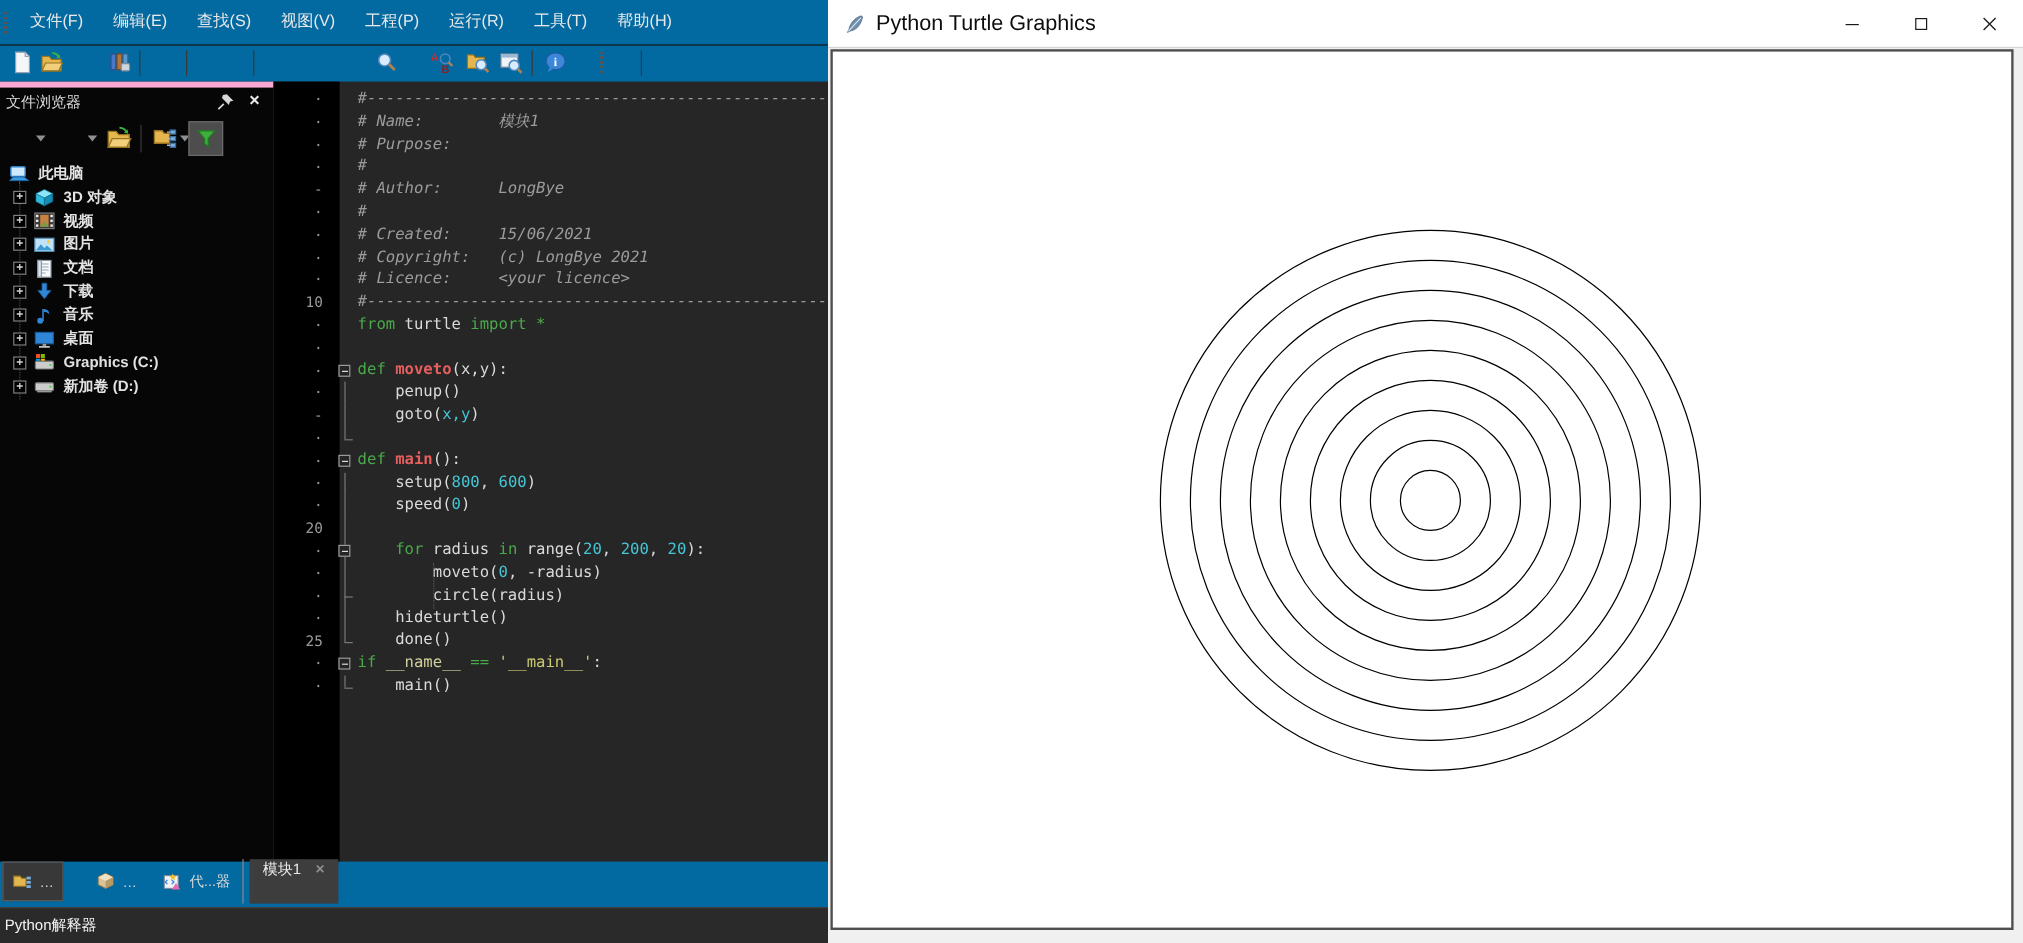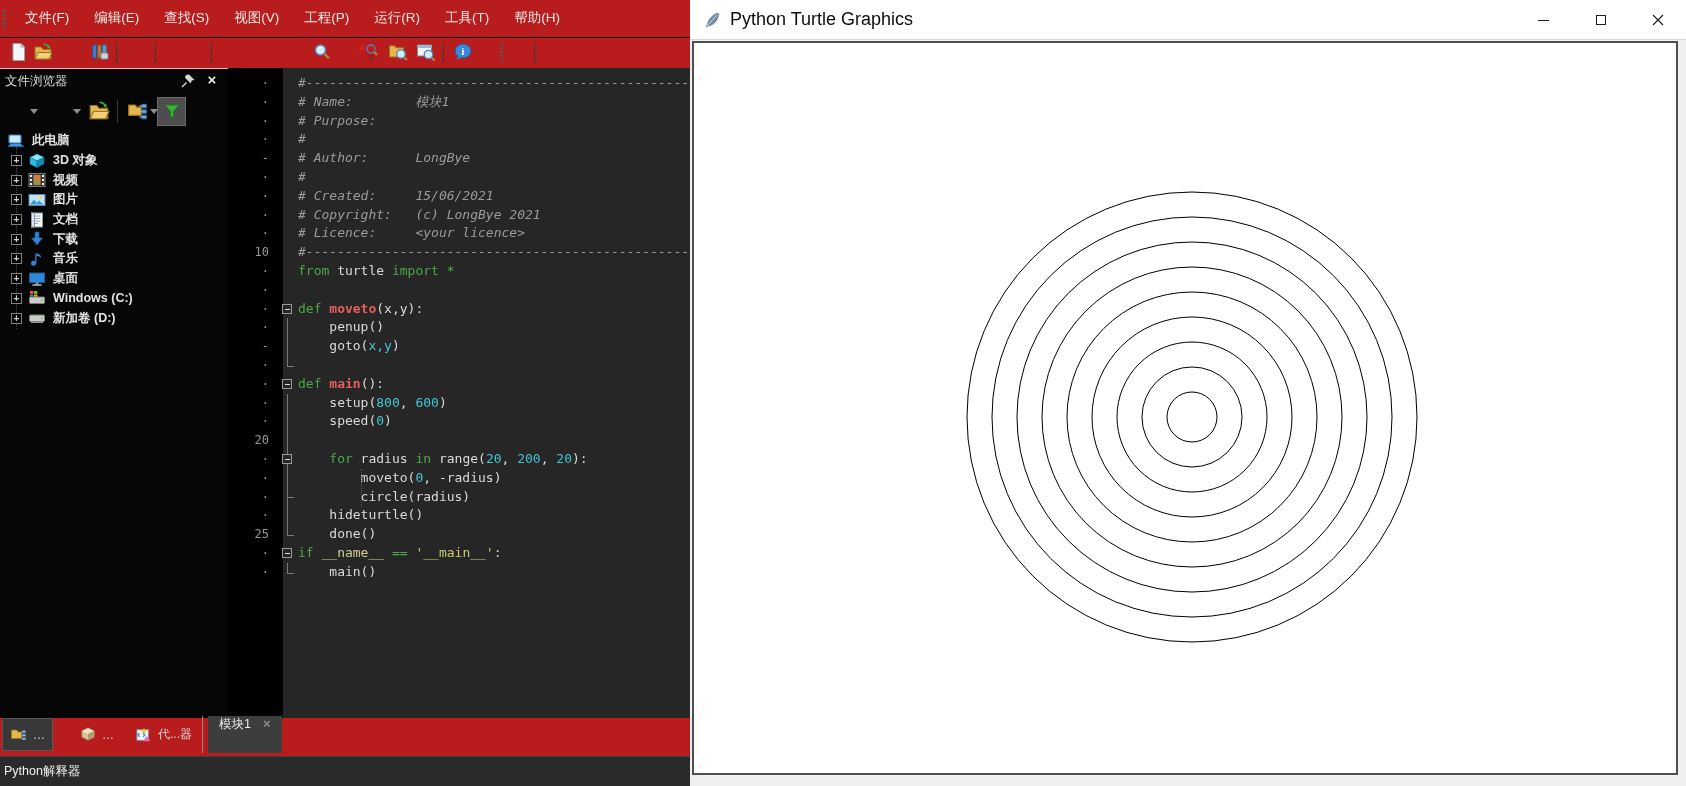--- a/index.html
+++ b/index.html
@@ -4,37 +4,37 @@
 <style>
   * { margin:0; padding:0; box-sizing:border-box; }
   html,body { background:#000; }
   #screen {
     position:relative; width:1686px; height:786px; overflow:hidden;
     background:#000; font-family:"Liberation Sans", sans-serif;
     -webkit-font-smoothing:antialiased;
   }
 
   
-  #ide { position:absolute; left:0; top:0; width:690px; height:786px; background:#b91c1c;padding-left:26px; }
+  #ide { position:absolute; left:0; top:0; width:690px; height:786px; background:#0369a1;padding-left:26px; }
 
   .menubar { position:absolute; left:0; top:2px; width:100%; height:32px;
     display:flex; align-items:center; padding-left:16px; }
   .menu-item { color:#e9e9e9; font-size:13.5px; padding:5px 9px; margin-right:7px; cursor:default; }
   .drag-handle { position:absolute; left:3px; top:8px; width:3px; height:18px;
     background:repeating-linear-gradient(#555 0 2px, transparent 2px 4px); }
 
   .toolbar { position:absolute; left:0; top:37px; width:690px; height:29px; border-top:1px solid #141414; }
   .tb { position:absolute; top:4px; width:20px; height:20px; }
   .tb svg { width:20px; height:20px; display:block; }
   .tb-sep { position:absolute; top:4px; width:1px; height:21px; background:#3a3a3a; }
   .tb-handle { position:absolute; top:5px; width:3px; height:19px;
     background:repeating-linear-gradient(#555 0 2px, transparent 2px 4px); }
 
   
-  .filepanel { position:absolute; left:0; top:68px; width:228px; height:650px; background:#060606; border-top:1px solid #f9a8d4; }
+  .filepanel { position:absolute; left:0; top:68px; width:228px; height:650px; background:#060606; border-top:5px solid #f9a8d4; }
   .fp-header { position:relative; height:24px; display:flex; align-items:center; padding-left:5px;
     color:#dcdcdc; font-size:12.5px; }
   .fp-pin { position:absolute; right:32px; top:4px; width:16px; height:16px; }
   .fp-close { position:absolute; right:8px; top:2px; width:16px; height:18px; color:#e8e8e8;
     font-size:15px; font-weight:bold; text-align:center; line-height:18px; }
   .fp-toolbar { position:relative; height:34px; margin-top:2px; }
   .chev { position:absolute; top:14px; width:0; height:0;
     border-left:4px solid transparent; border-right:4px solid transparent; border-top:5px solid #8f8f8f; }
   .fpt-icon { position:absolute; top:5px; width:22px; height:22px; }
   .fpt-icon svg { width:22px; height:22px; display:block; }
@@ -339,21 +339,21 @@
             <span class="ticon">
               <svg viewBox="0 0 18 16">
                 <rect x="1.5" y="7" width="15" height="6.5" rx="1" fill="#cccccc" stroke="#7a7a7a"></rect>
                 <circle cx="14" cy="10.2" r="0.9" fill="#46d146"></circle>
                 <rect x="2" y="1" width="3.4" height="3.4" fill="#f25022"></rect>
                 <rect x="6" y="1" width="3.4" height="3.4" fill="#7fba00"></rect>
                 <rect x="2" y="5" width="3.4" height="1.6" fill="#00a4ef"></rect>
                 <rect x="6" y="5" width="3.4" height="1.6" fill="#ffb900"></rect>
               </svg>
             </span>
-            <span class="tlabel">Windows (C:)</span>
+            <span class="tlabel">Graphics (C:)</span>
           </div>
           <div class="tree-row">
             <div class="expander">+</div>
             <span class="ticon">
               <svg viewBox="0 0 18 16">
                 <rect x="1.5" y="5" width="15" height="6.5" rx="1" fill="#cccccc" stroke="#7a7a7a"></rect>
                 <circle cx="14" cy="8.2" r="0.9" fill="#46d146"></circle>
                 <rect x="3" y="11.5" width="12" height="1.5" fill="#9a9a9a"></rect>
               </svg>
             </span>

